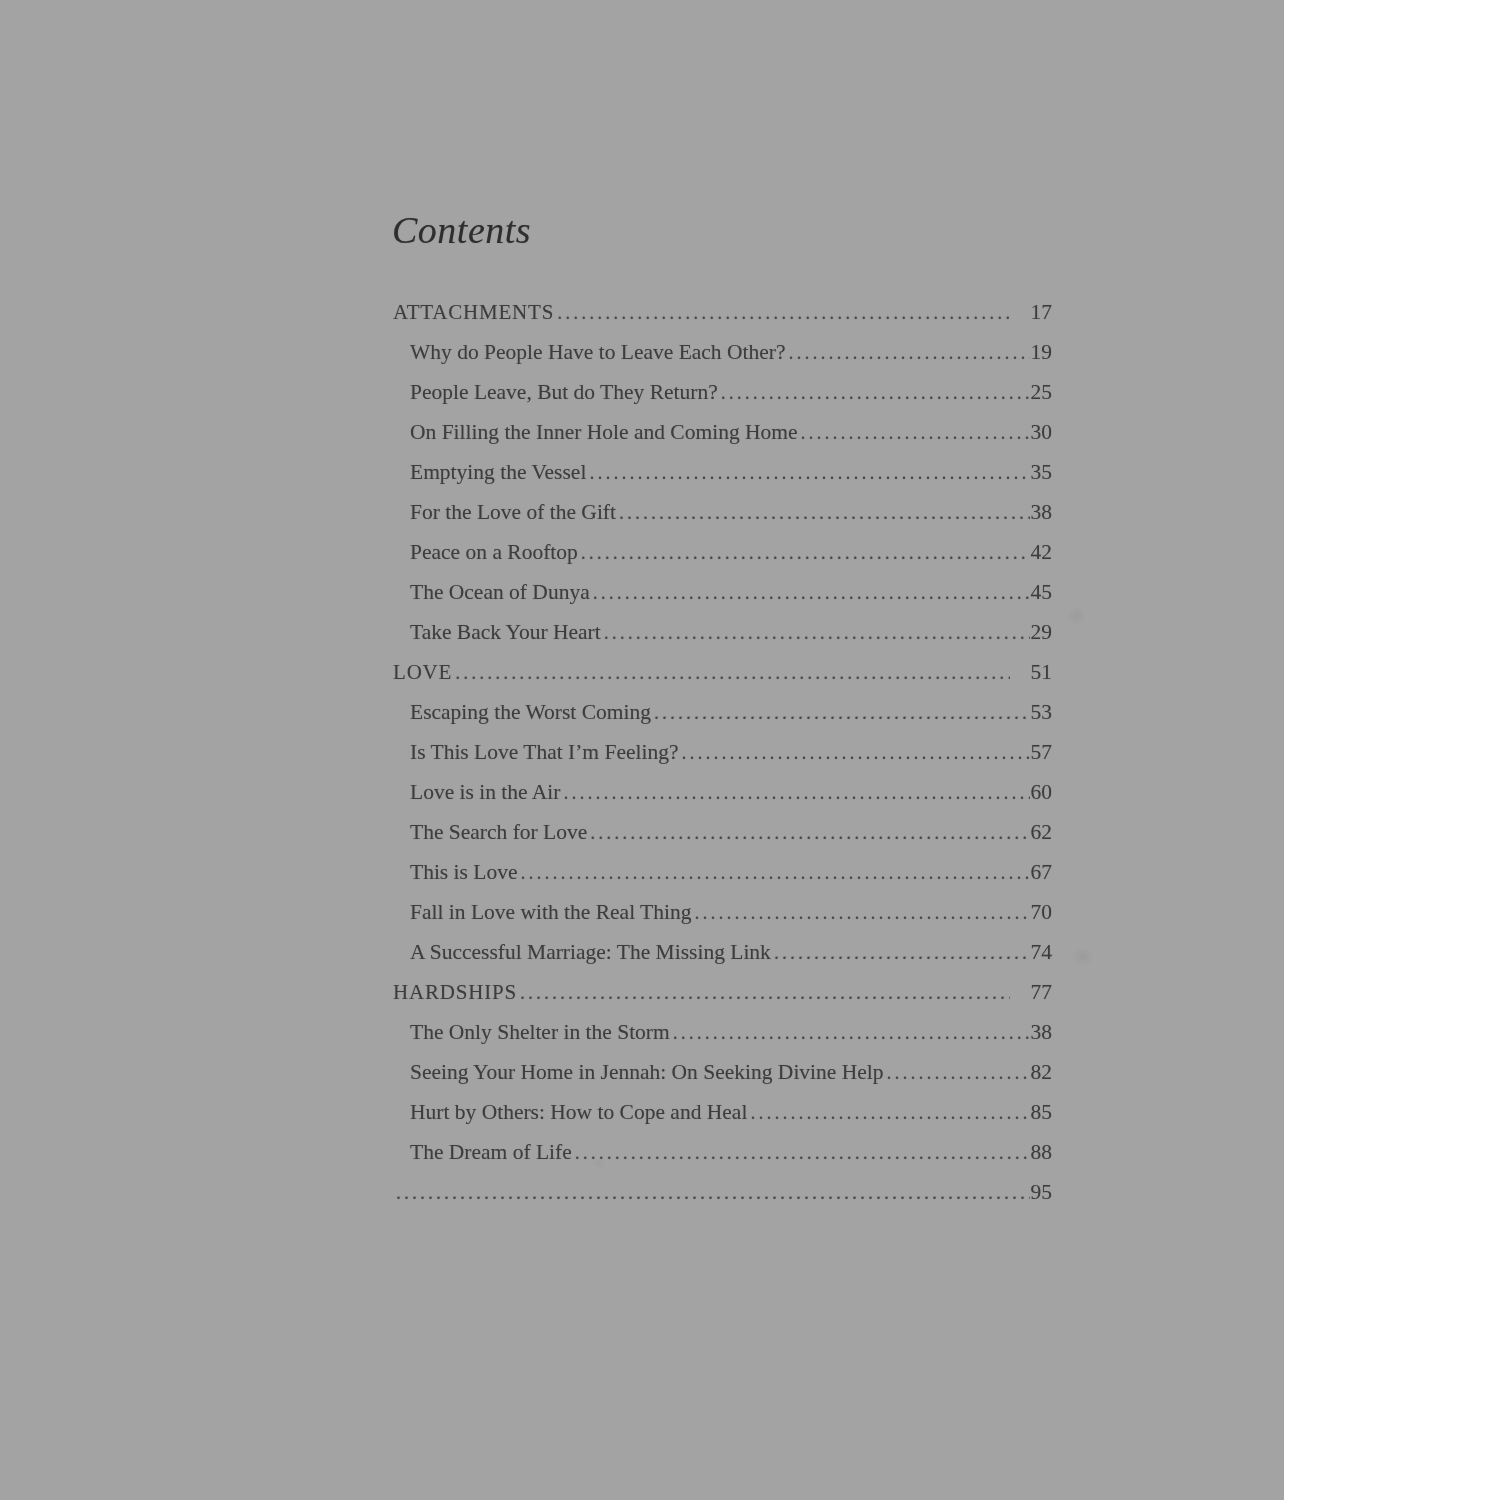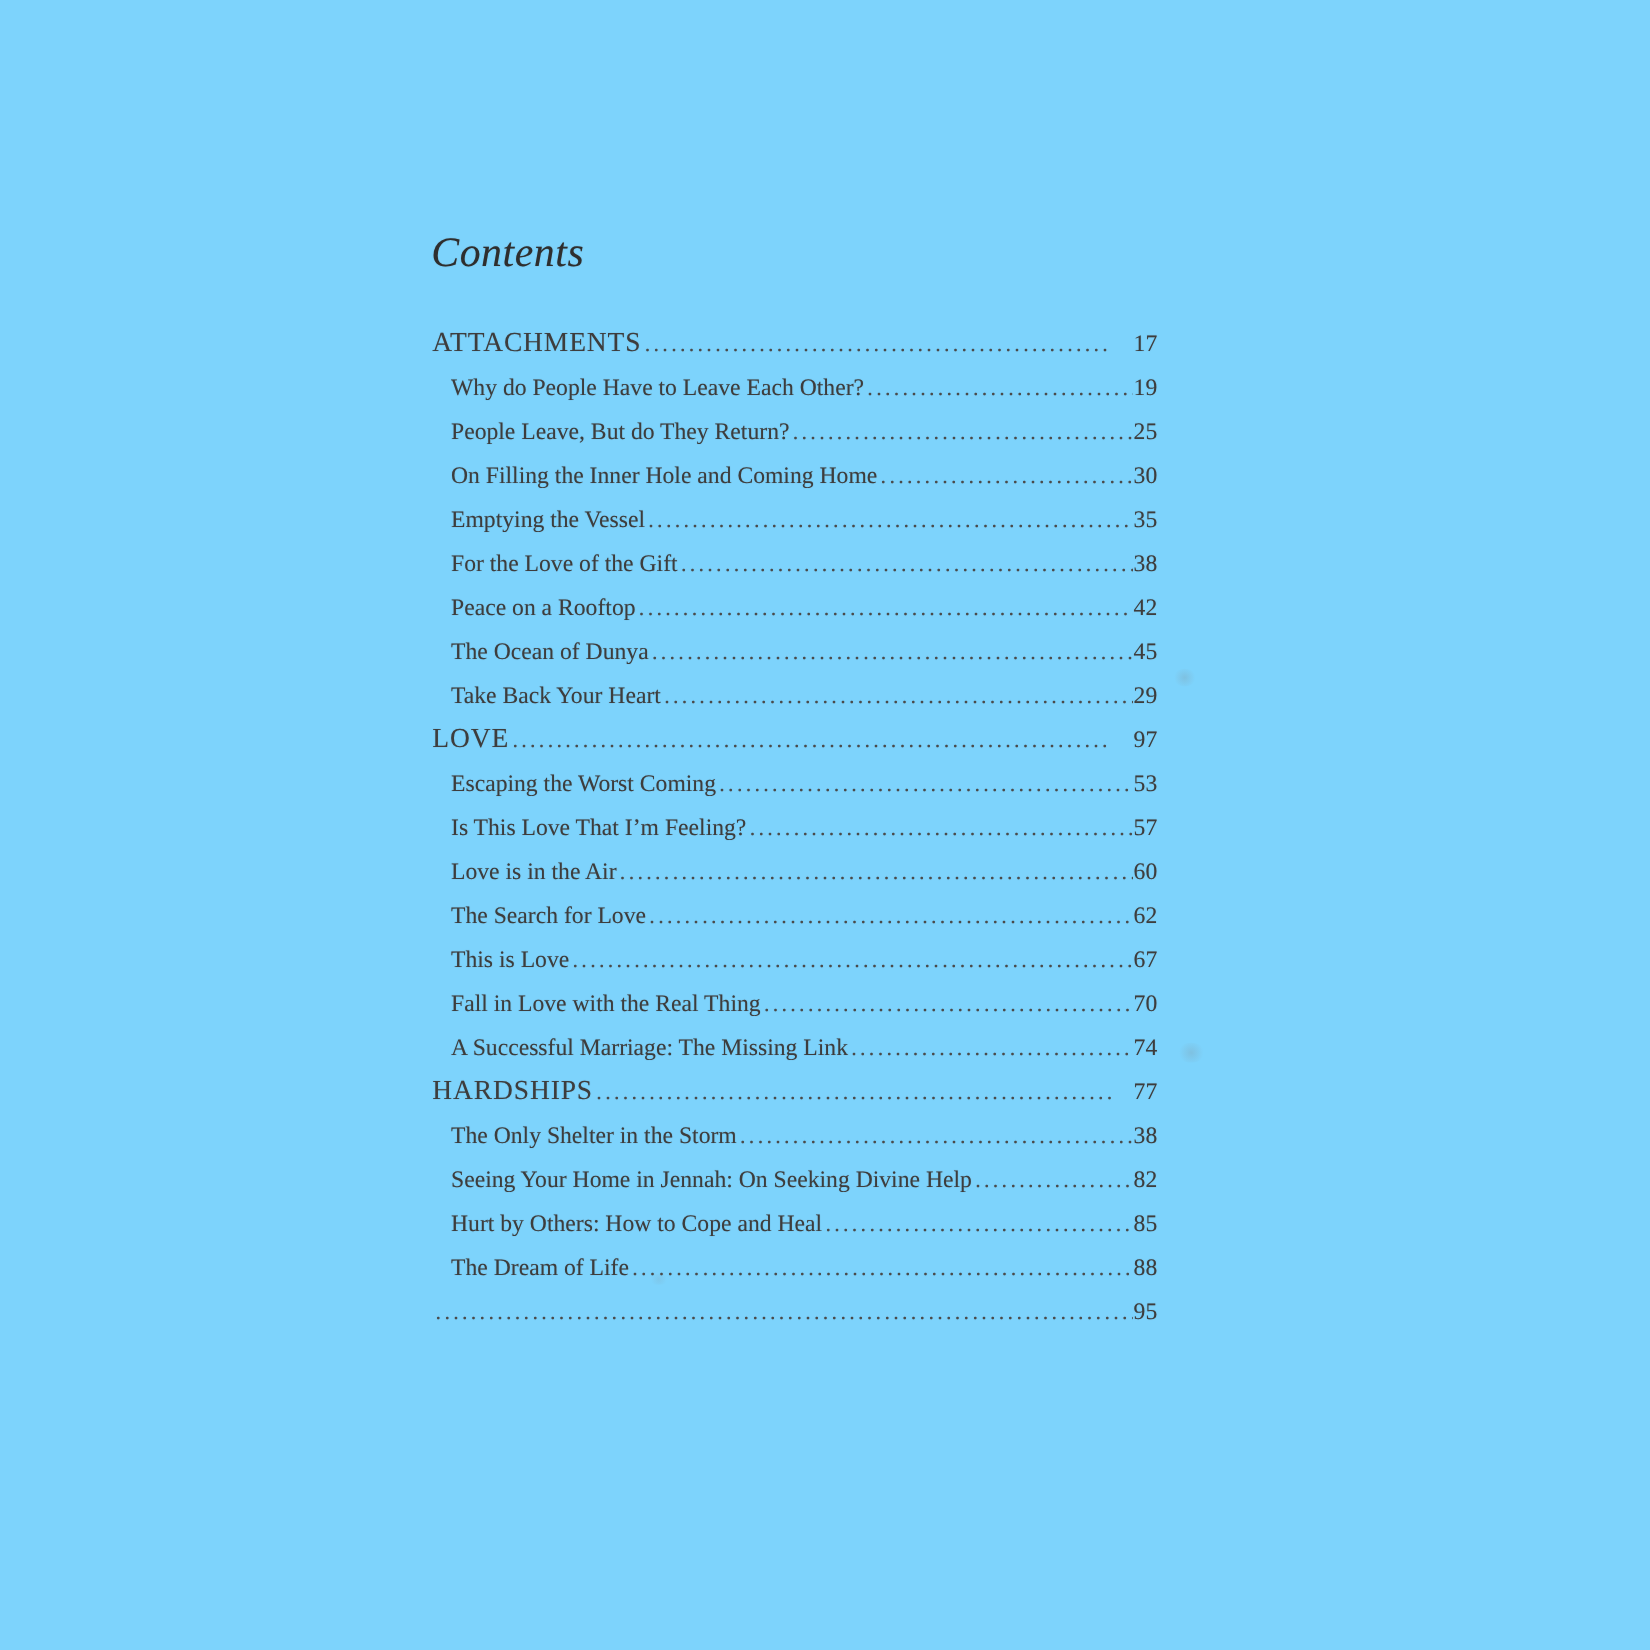--- a/index.html
+++ b/index.html
@@ -2,23 +2,23 @@
 <html><head>
 <meta charset="utf-8">
 <style>
   html, body {
     margin: 0;
     padding: 0;
     background: #ffffff;
   }
   .canvas {
     position: relative;
-    width: 1500px;
+    width: 1284px;
     height: 1500px;
-    background: #7dd3fc;
+    background: #a3a3a3;
     overflow: hidden;
     font-family: "Liberation Serif", "DejaVu Serif", serif;
   }
   .page-title {
     position: absolute;
     left: 392px;
     top: 208px;
     margin: 0;
     font-style: italic;
     font-weight: 500;
@@ -39,21 +39,21 @@
     height: 40px;
     line-height: 40px;
     color: #3d3d3d;
     text-shadow: 0 0 1px rgba(80,80,80,0.4);
   }
   .row .label {
     white-space: nowrap;
     font-size: 21.5px;
   }
   .row.lvl0 .label {
-    font-size: 25px;
+    font-size: 21px;
     letter-spacing: 0.8px;
   }
   .row.lvl1 .label {
     margin-left: 17px;
   }
   .leader {
     flex: 1;
     overflow: hidden;
     white-space: nowrap;
     font-size: 20px;
@@ -140,21 +140,21 @@
 
     <div class="row lvl1">
       <span class="label">Take Back Your Heart</span>
       <span class="leader"></span>
       <span class="pagenum">29</span>
     </div>
 
     <div class="row lvl0">
       <span class="label">LOVE</span>
       <span class="leader"></span>
-      <span class="pagenum">97</span>
+      <span class="pagenum">51</span>
     </div>
 
     <div class="row lvl1">
       <span class="label">Escaping the Worst Coming</span>
       <span class="leader"></span>
       <span class="pagenum">53</span>
     </div>
 
     <div class="row lvl1">
       <span class="label">Is This Love That I’m Feeling?</span>

